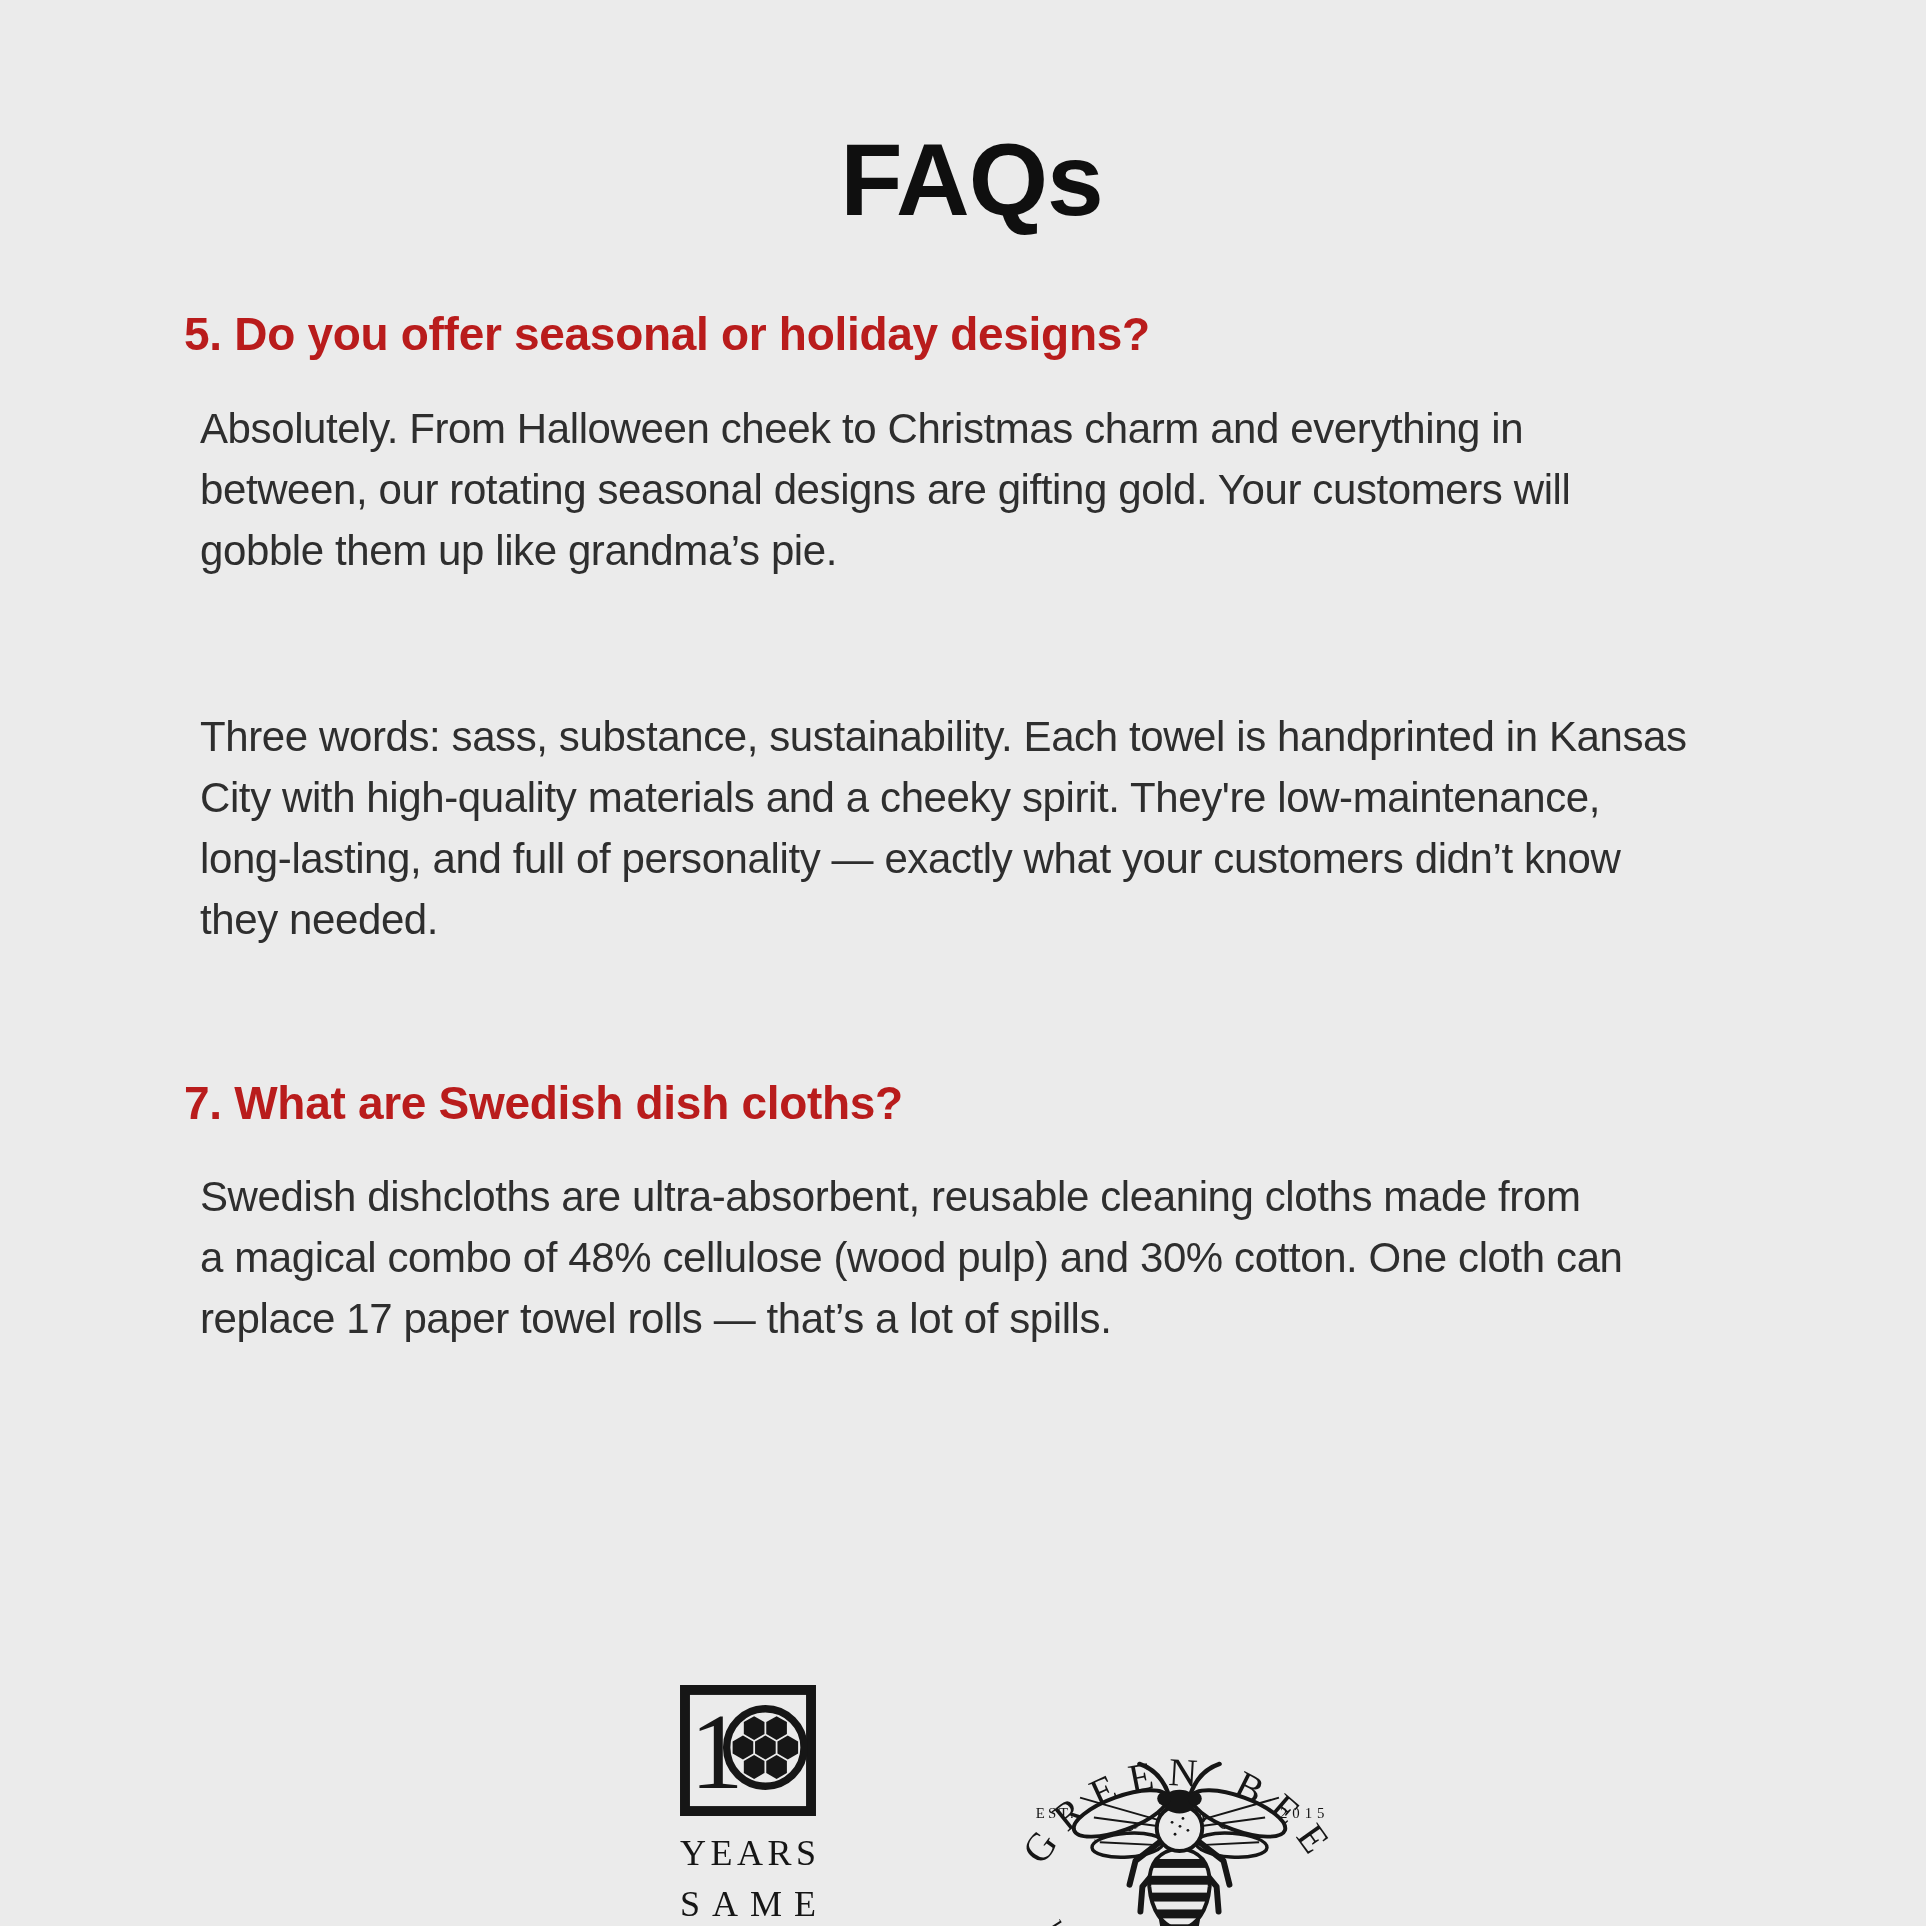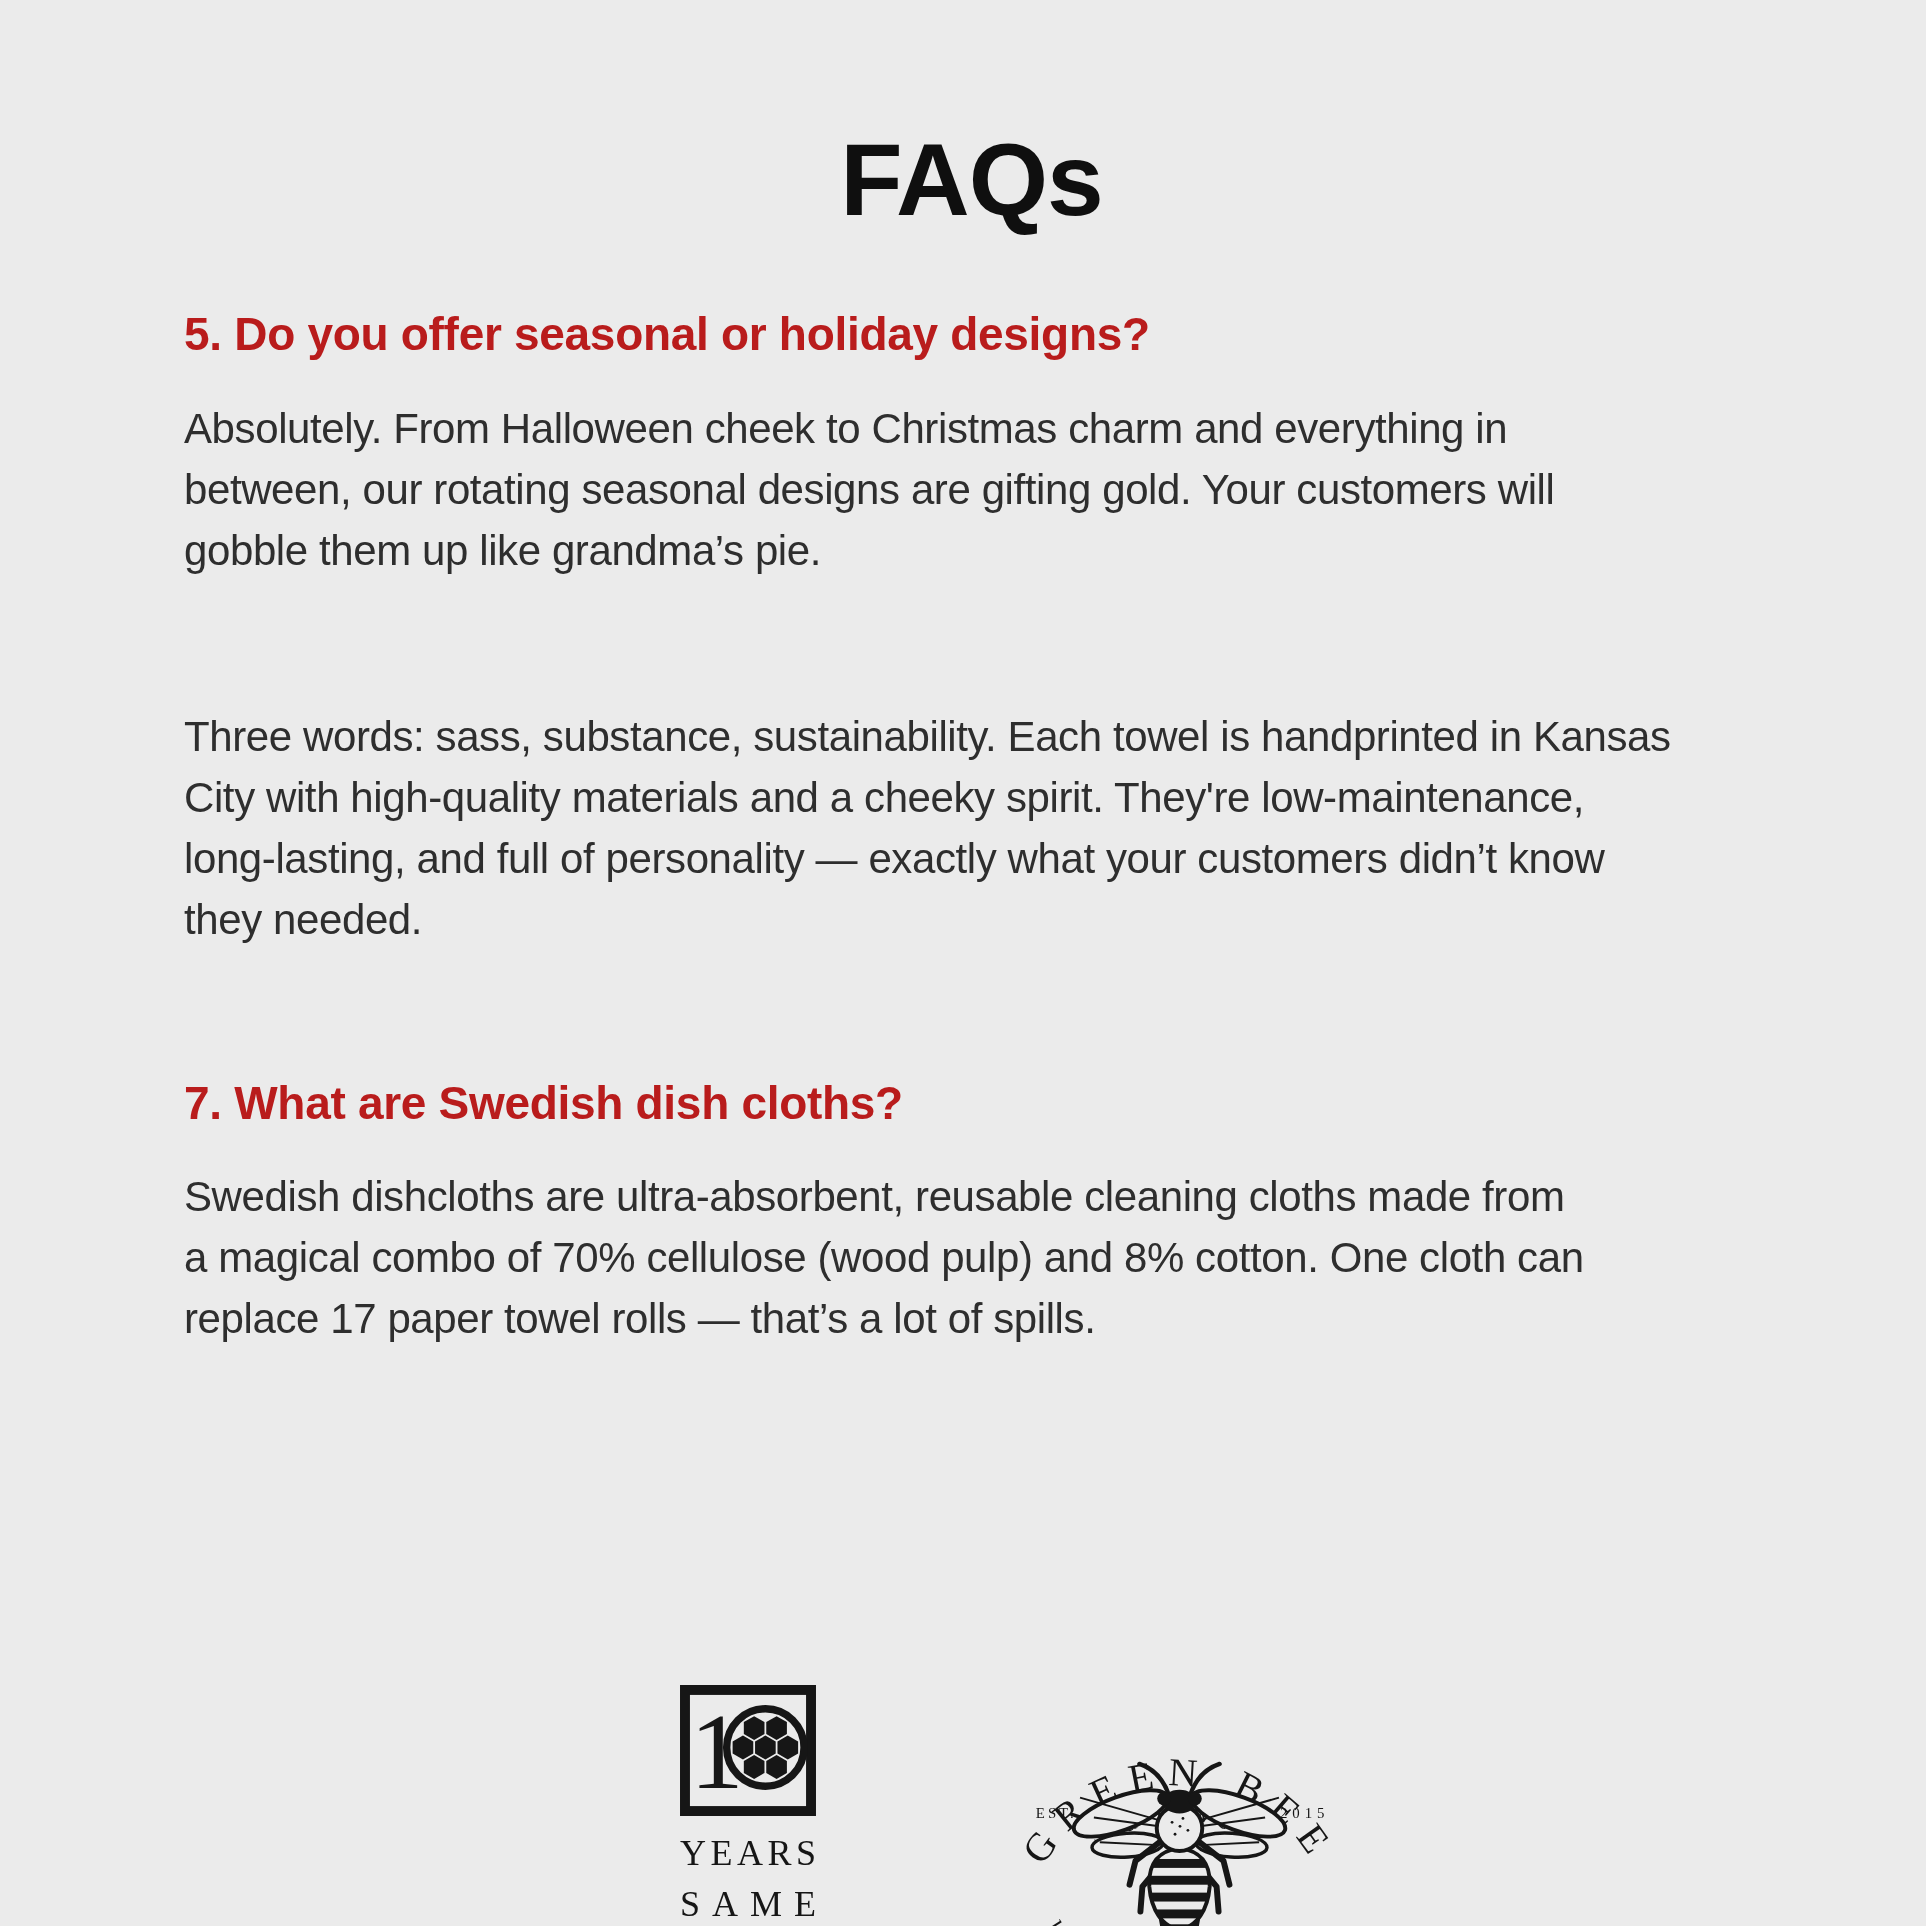--- a/index.html
+++ b/index.html
@@ -31,21 +31,21 @@
   .faq-item:first-child{margin-top:73px;}
   .faq-question{
     margin:0;
     font-size:46px;
     font-weight:700;
     color:#b91c1c;
     letter-spacing:-0.3px;
     line-height:1.25;
   }
   .faq-answer{
-    margin:34px 0 0 0;
+    margin:34px 0 0 16px;
     font-size:42px;
     font-weight:400;
     color:#2e2e2e;
     letter-spacing:-0.4px;
     line-height:61px;
     white-space:pre-line;
   }
 
   .footer-logos{
     position:absolute;
@@ -93,21 +93,21 @@
     </div>
     <div class="faq-item">
       <p class="faq-answer">Three words: sass, substance, sustainability. Each towel is handprinted in Kansas
 City with high-quality materials and a cheeky spirit. They're low-maintenance,
 long-lasting, and full of personality — exactly what your customers didn’t know
 they needed.</p>
     </div>
     <div class="faq-item">
       <h2 class="faq-question">7. What are Swedish dish cloths?</h2>
       <p class="faq-answer">Swedish dishcloths are ultra-absorbent, reusable cleaning cloths made from
-a magical combo of 70% cellulose (wood pulp) and 8% cotton. One cloth can
+a magical combo of 48% cellulose (wood pulp) and 30% cotton. One cloth can
 replace 17 paper towel rolls — that’s a lot of spills.</p>
     </div>
   </section>
 
   <footer class="footer-logos">
 
     <div class="logo-cell ten-badge">
       <svg width="136" height="131" viewBox="0 0 137 132">
         <rect x="5" y="5" width="127" height="122" fill="none" stroke="#161616" stroke-width="10"></rect>
         <circle cx="86" cy="63" r="39" fill="none" stroke="#161616" stroke-width="7.5"></circle>

